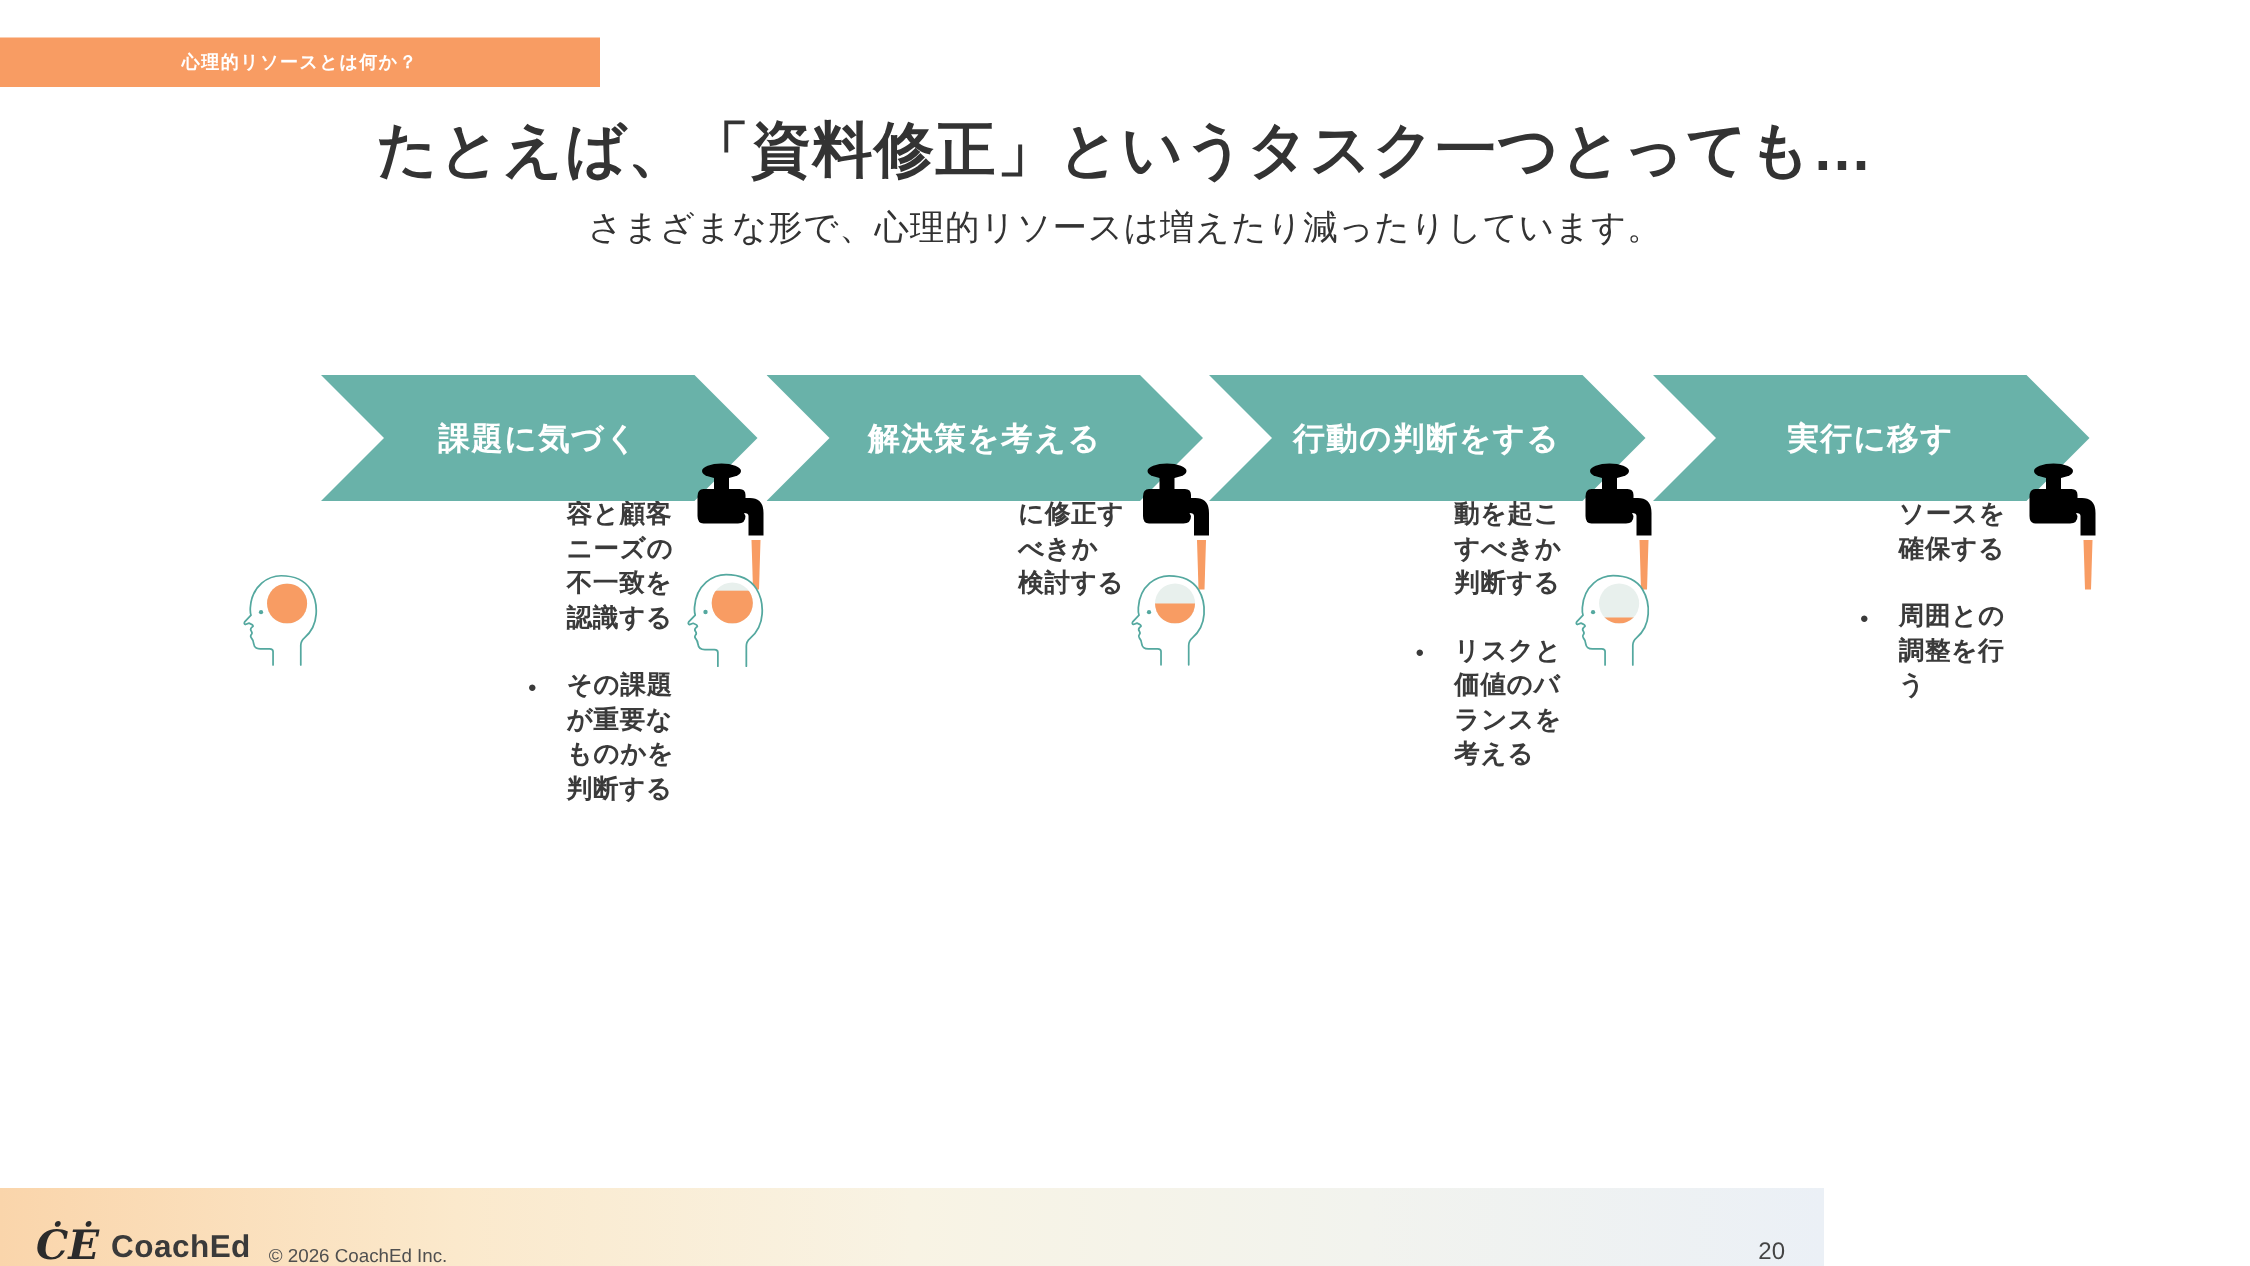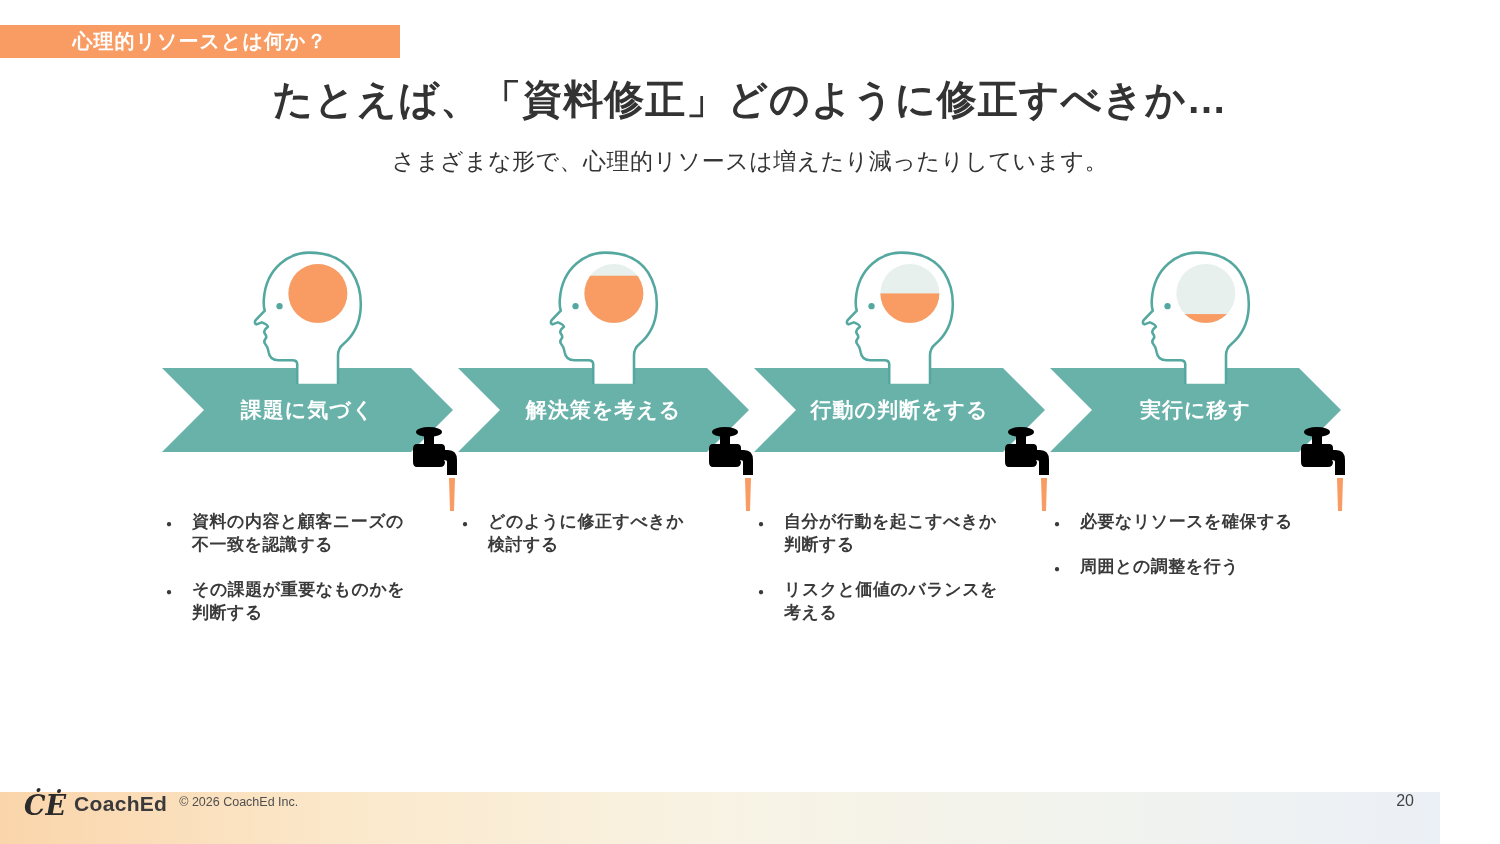--- a/index.html
+++ b/index.html
@@ -9,37 +9,37 @@
     font-family:"Liberation Sans","DejaVu Sans",sans-serif;
     color:#3a3a3a;
   }
   .slide { position:relative; width:1500px; height:844px; background:#fff; }
 
   
   .tag {
     position:absolute; top:25px; left:0; width:400px; height:33px;
     background:#F89C63; display:flex; align-items:center; justify-content:center;
   }
-  .tag span { color:#fff; font-weight:bold; font-size:20px; letter-spacing:1px; }
+  .tag span { color:#fff; font-weight:bold; font-size:12px; letter-spacing:1px; }
 
   
   .title {
     position:absolute; top:72px; left:0; width:100%; margin:0;
     text-align:center; font-size:40px; font-weight:800; color:#333;
     letter-spacing:1px;
   }
   .subtitle {
-    position:absolute; top:146px; left:0; width:100%; margin:0;
+    position:absolute; top:136px; left:0; width:100%; margin:0;
     text-align:center; font-size:23px; font-weight:400; color:#333;
     letter-spacing:0.5px;
   }
 
   
   .stages { position:absolute; top:250px; left:162px; display:flex; }
-  .stage { width:296px; display:flex; flex-direction:column; align-items:flex-start; }
+  .stage { width:296px; display:flex; flex-direction:row; align-items:flex-start; }
 
   .head {
     display:block; height:134px; width:114px;
     margin:0 auto -16px auto; position:relative; z-index:2; align-self:center;
   }
   .head .head-fill { fill:#ffffff; }
   .head .head-stroke { fill:none; stroke:#54A89F; stroke-width:2.6; stroke-linejoin:round; stroke-linecap:round; }
   .head .brain-bg { fill:#E8F0ED; }
   .head .brain-fill { fill:#F89C63; }
   .head .eye { fill:#54A89F; }
@@ -64,23 +64,23 @@
     position:relative; padding-left:30px; margin:0 0 22px 0;
     font-size:17px; line-height:23px; font-weight:bold; color:#3a3a3a;
     white-space:pre-line; letter-spacing:0.5px;
   }
   .bullets li::before {
     content:"●"; position:absolute; left:4px; top:2px; font-size:10px; color:#3a3a3a;
   }
 
   
   .footer {
-    position:absolute; left:0; bottom:0; width:1440px; height:52px;
+    position:absolute; left:0; bottom:0; width:1216px; height:52px;
     background:linear-gradient(90deg,#FAD5AB 0%,#FBE9CC 25%,#F8F3E4 50%,#F2F3EE 75%,#EBF0F6 100%);
-    display:flex; align-items:flex-start;
+    display:flex; align-items:flex-end;
   }
   .logo-mark {
     font-family:"DejaVu Serif","Liberation Serif",serif; font-style:italic; font-weight:bold;
     font-size:27px; color:#2b2b2b; margin-left:24px; line-height:1;
   }
   .logo-text { font-size:21px; font-weight:600; color:#3a3a3a; margin-left:8px; letter-spacing:0.3px; }
   .copyright { font-size:12.5px; color:#4f4f4f; margin-left:12px; margin-top:3px; }
   .page-number { margin-left:auto; margin-right:26px; font-size:16px; color:#444; }
 
   .svg-defs { position:absolute; width:0; height:0; overflow:hidden; }
@@ -101,21 +101,21 @@
     </g>
   </defs>
 </svg>
 
 <div class="slide">
 
   <div class="tag">
     <span>心理的リソースとは何か？</span>
   </div>
 
-  <h1 class="title">たとえば、「資料修正」どのように修正すべきか…</h1>
+  <h1 class="title">たとえば、「資料修正」というタスク一つとっても…</h1>
   <p class="subtitle">さまざまな形で、心理的リソースは増えたり減ったりしています。</p>
 
   <div class="stages">
 
     <div class="stage">
       <svg class="head" viewBox="0 0 116 136">
         <use href="#headPath" class="head-fill"></use>
         <circle class="brain-bg" cx="66" cy="44" r="30"></circle>
         <rect class="brain-fill" x="34" width="64" y="14.0" height="60.0" clip-path="url(#brainClip)"></rect>
         <use href="#headPath" class="head-stroke"></use>

